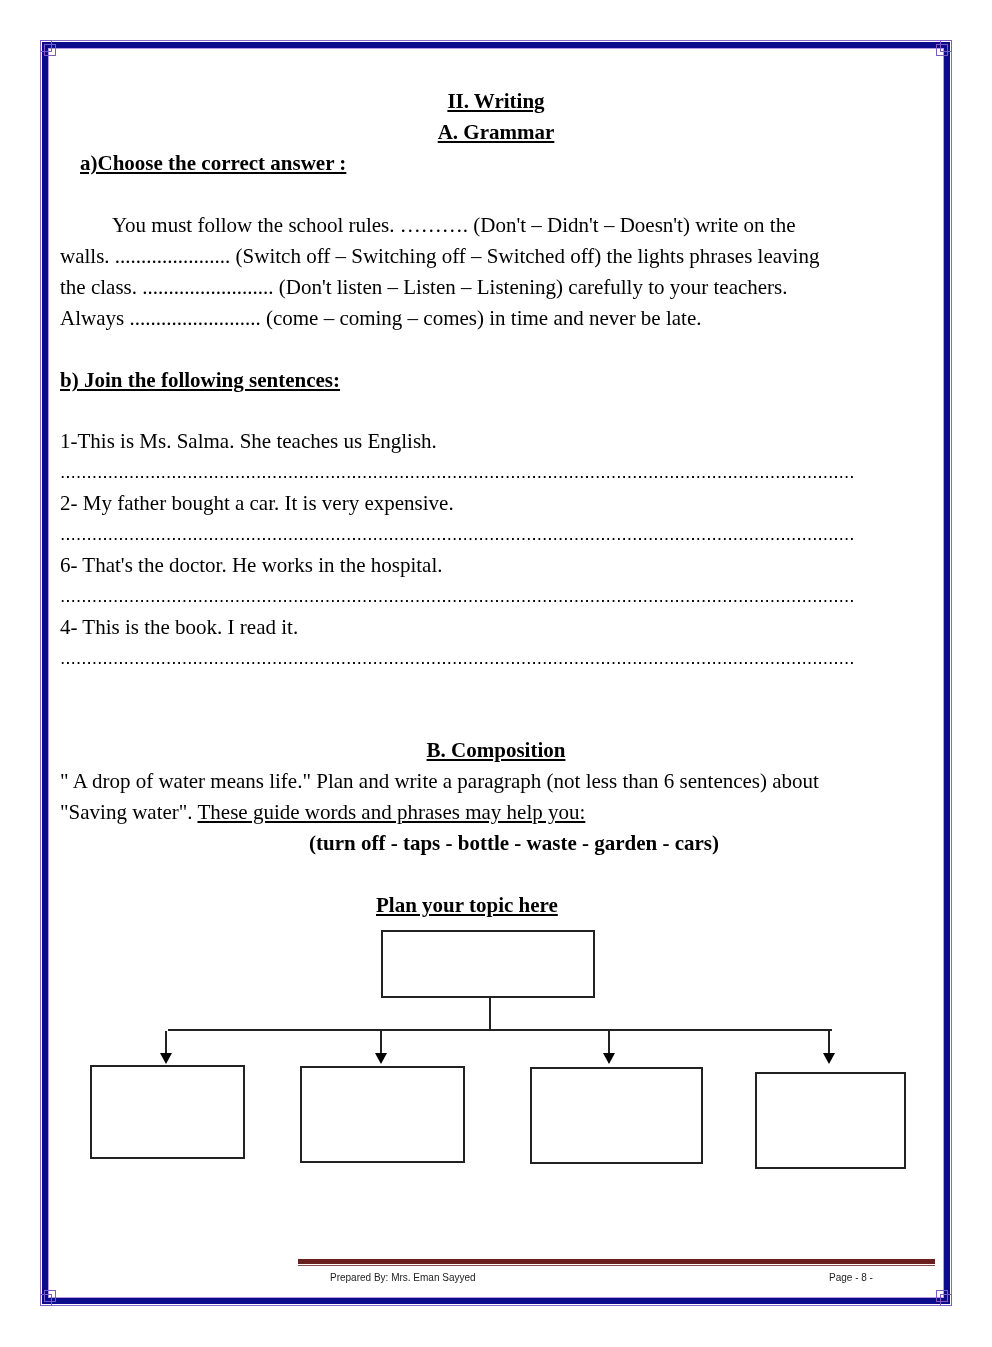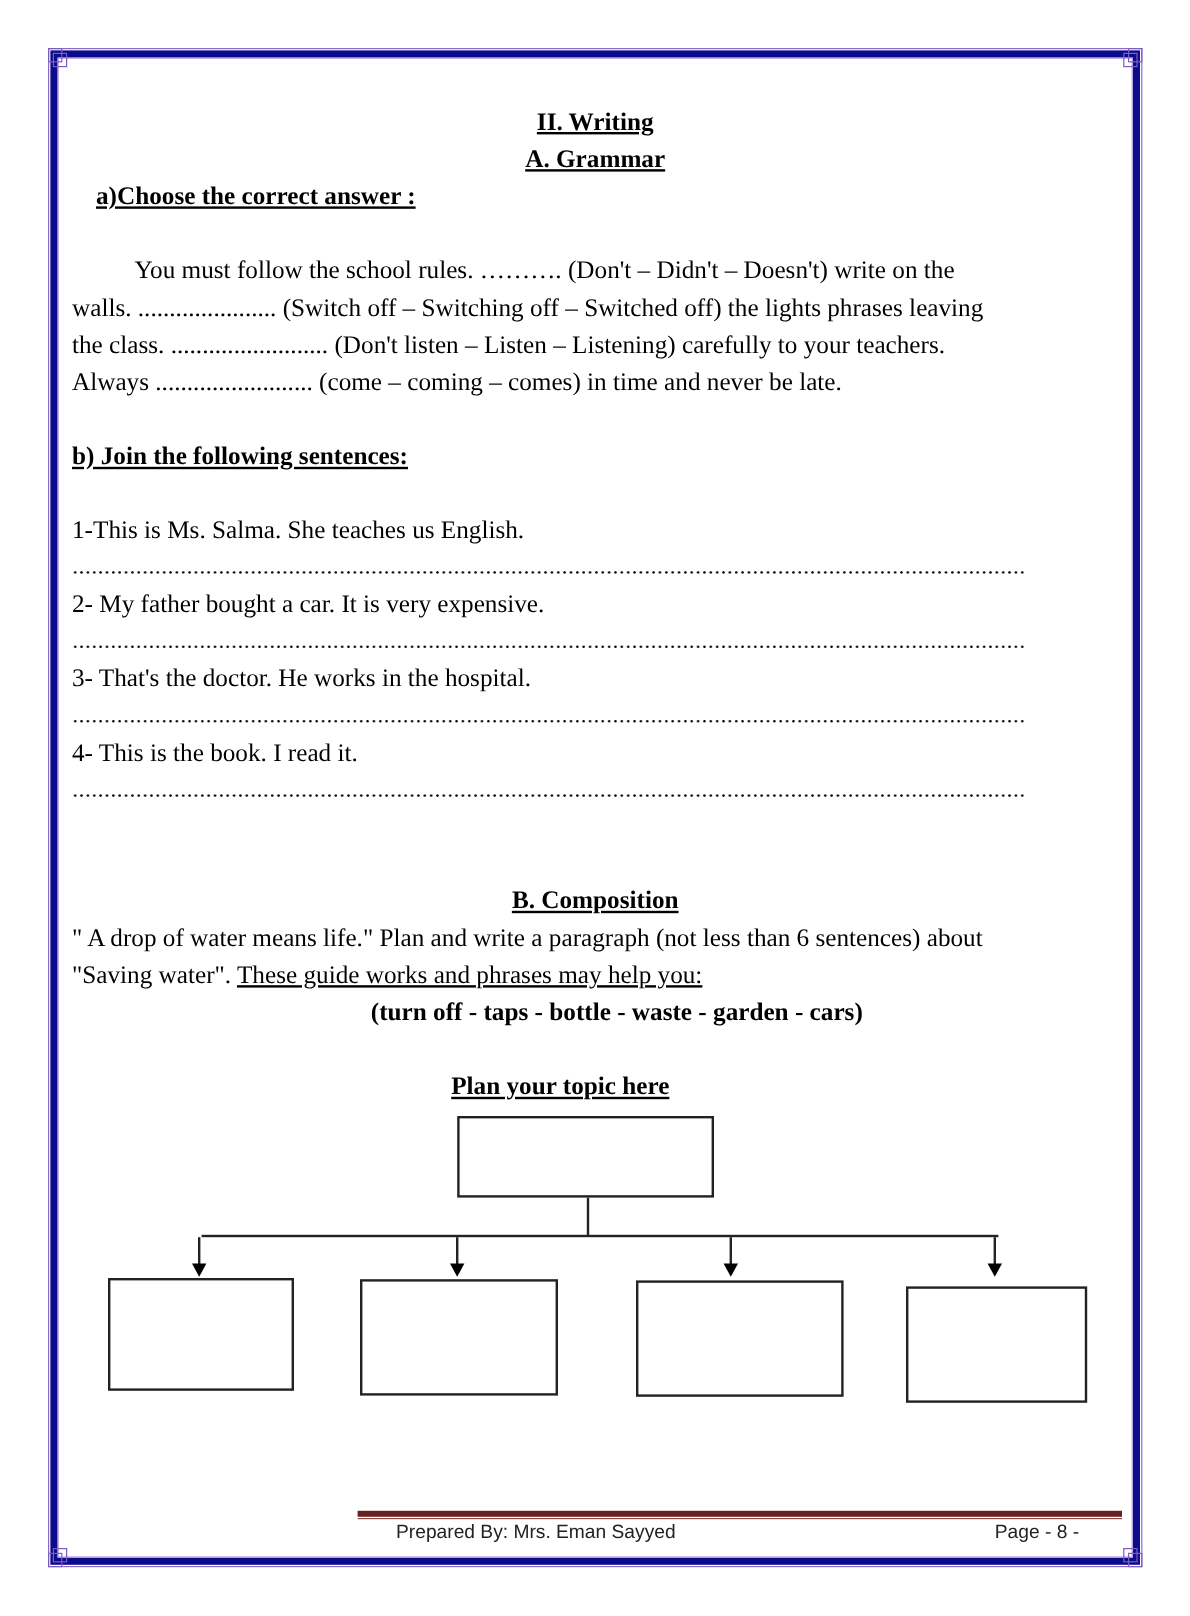--- a/index.html
+++ b/index.html
@@ -18,21 +18,21 @@
     .dots { position: absolute; left: 60px; width: 794px; height: 2px; background-image: radial-gradient(circle, #000 0.9px, transparent 1.1px); background-size: 5.3px 2px; background-repeat: repeat-x; }
 
     
     .box { position: absolute; border: 2px solid #222; box-sizing: border-box; background: #fff; }
     .line { position: absolute; background: #222; }
     .arrow { position: absolute; width: 0; height: 0; border-left: 6px solid transparent; border-right: 6px solid transparent; border-top: 11px solid #000; }
 
     
     .footer-rule1 { position: absolute; left: 298px; top: 1259px; width: 637px; height: 5px; background: #6b2020; }
     .footer-rule2 { position: absolute; left: 298px; top: 1265px; width: 637px; height: 1px; background: #8a4a4a; }
-    .footer-text { position: absolute; top: 1269px; font-family: "Liberation Sans", sans-serif; font-size: 16px; line-height: 18px; color: #222; white-space: nowrap; }
+    .footer-text { position: absolute; top: 1269px; font-family: "Liberation Sans", sans-serif; font-size: 10px; line-height: 18px; color: #222; white-space: nowrap; }
   </style>
 </head>
 <body>
 
 <div class="border-outer"></div>
 <div class="border-main"></div>
 <div class="border-inner"></div>
 <div class="corner" style="left:40px;top:40px;"></div>
 <div class="corner" style="left:44px;top:44px;"></div>
 <div class="corner" style="left:940px;top:40px;"></div>
@@ -50,28 +50,28 @@
 <div class="t" style="left:60px;top:244px;">walls.  ...................... (Switch off – Switching off – Switched off) the lights phrases leaving</div>
 <div class="t" style="left:60px;top:275px;">the class. ......................... (Don't listen – Listen – Listening) carefully to your teachers.</div>
 <div class="t" style="left:60px;top:306px;">Always ......................... (come – coming – comes) in time and never be late.</div>
 
 <div class="t h" style="left:60px;top:368px;">b) Join the following sentences:</div>
 
 <div class="t" style="left:60px;top:429px;">1-This is Ms. Salma. She teaches us English.</div>
 <div class="dots" style="top:476px;"></div>
 <div class="t" style="left:60px;top:491px;">2- My father bought a car. It is very expensive.</div>
 <div class="dots" style="top:538px;"></div>
-<div class="t" style="left:60px;top:553px;">3- That's the doctor. He works in the hospital.</div>
+<div class="t" style="left:60px;top:553px;">6- That's the doctor. He works in the hospital.</div>
 <div class="dots" style="top:600px;"></div>
 <div class="t" style="left:60px;top:615px;">4- This is the book. I read it.</div>
 <div class="dots" style="top:662px;"></div>
 
 <div class="t center h" style="top:738px;font-family:Liberation Serif, serif;">B. Composition</div>
 <div class="t" style="left:60px;top:769px;">" A drop of water means life." Plan and write a paragraph (not less than 6 sentences) about</div>
-<div class="t" style="left:60px;top:800px;"><span>"Saving water". </span><span class="u">These guide works and phrases may help you:</span></div>
+<div class="t" style="left:60px;top:800px;"><span>"Saving water". </span><span class="u">These guide words and phrases may help you:</span></div>
 <div class="t" style="left:0;width:1028px;text-align:center;top:831px;font-weight:bold;">(turn off - taps - bottle - waste - garden - cars)</div>
 
 <div class="t h" style="left:376px;top:893px;text-align:right;">Plan your topic here</div>
 
 <div class="box" style="left:381px;top:930px;width:214px;height:68px;"></div>
 <div class="line" style="left:489px;top:998px;width:2px;height:32px;"></div>
 <div class="line" style="left:168px;top:1029px;width:664px;height:2px;"></div>
 
 <div class="line" style="left:165px;top:1031px;width:2px;height:23px;"></div>
 <div class="arrow" style="left:160px;top:1053px;"></div>

